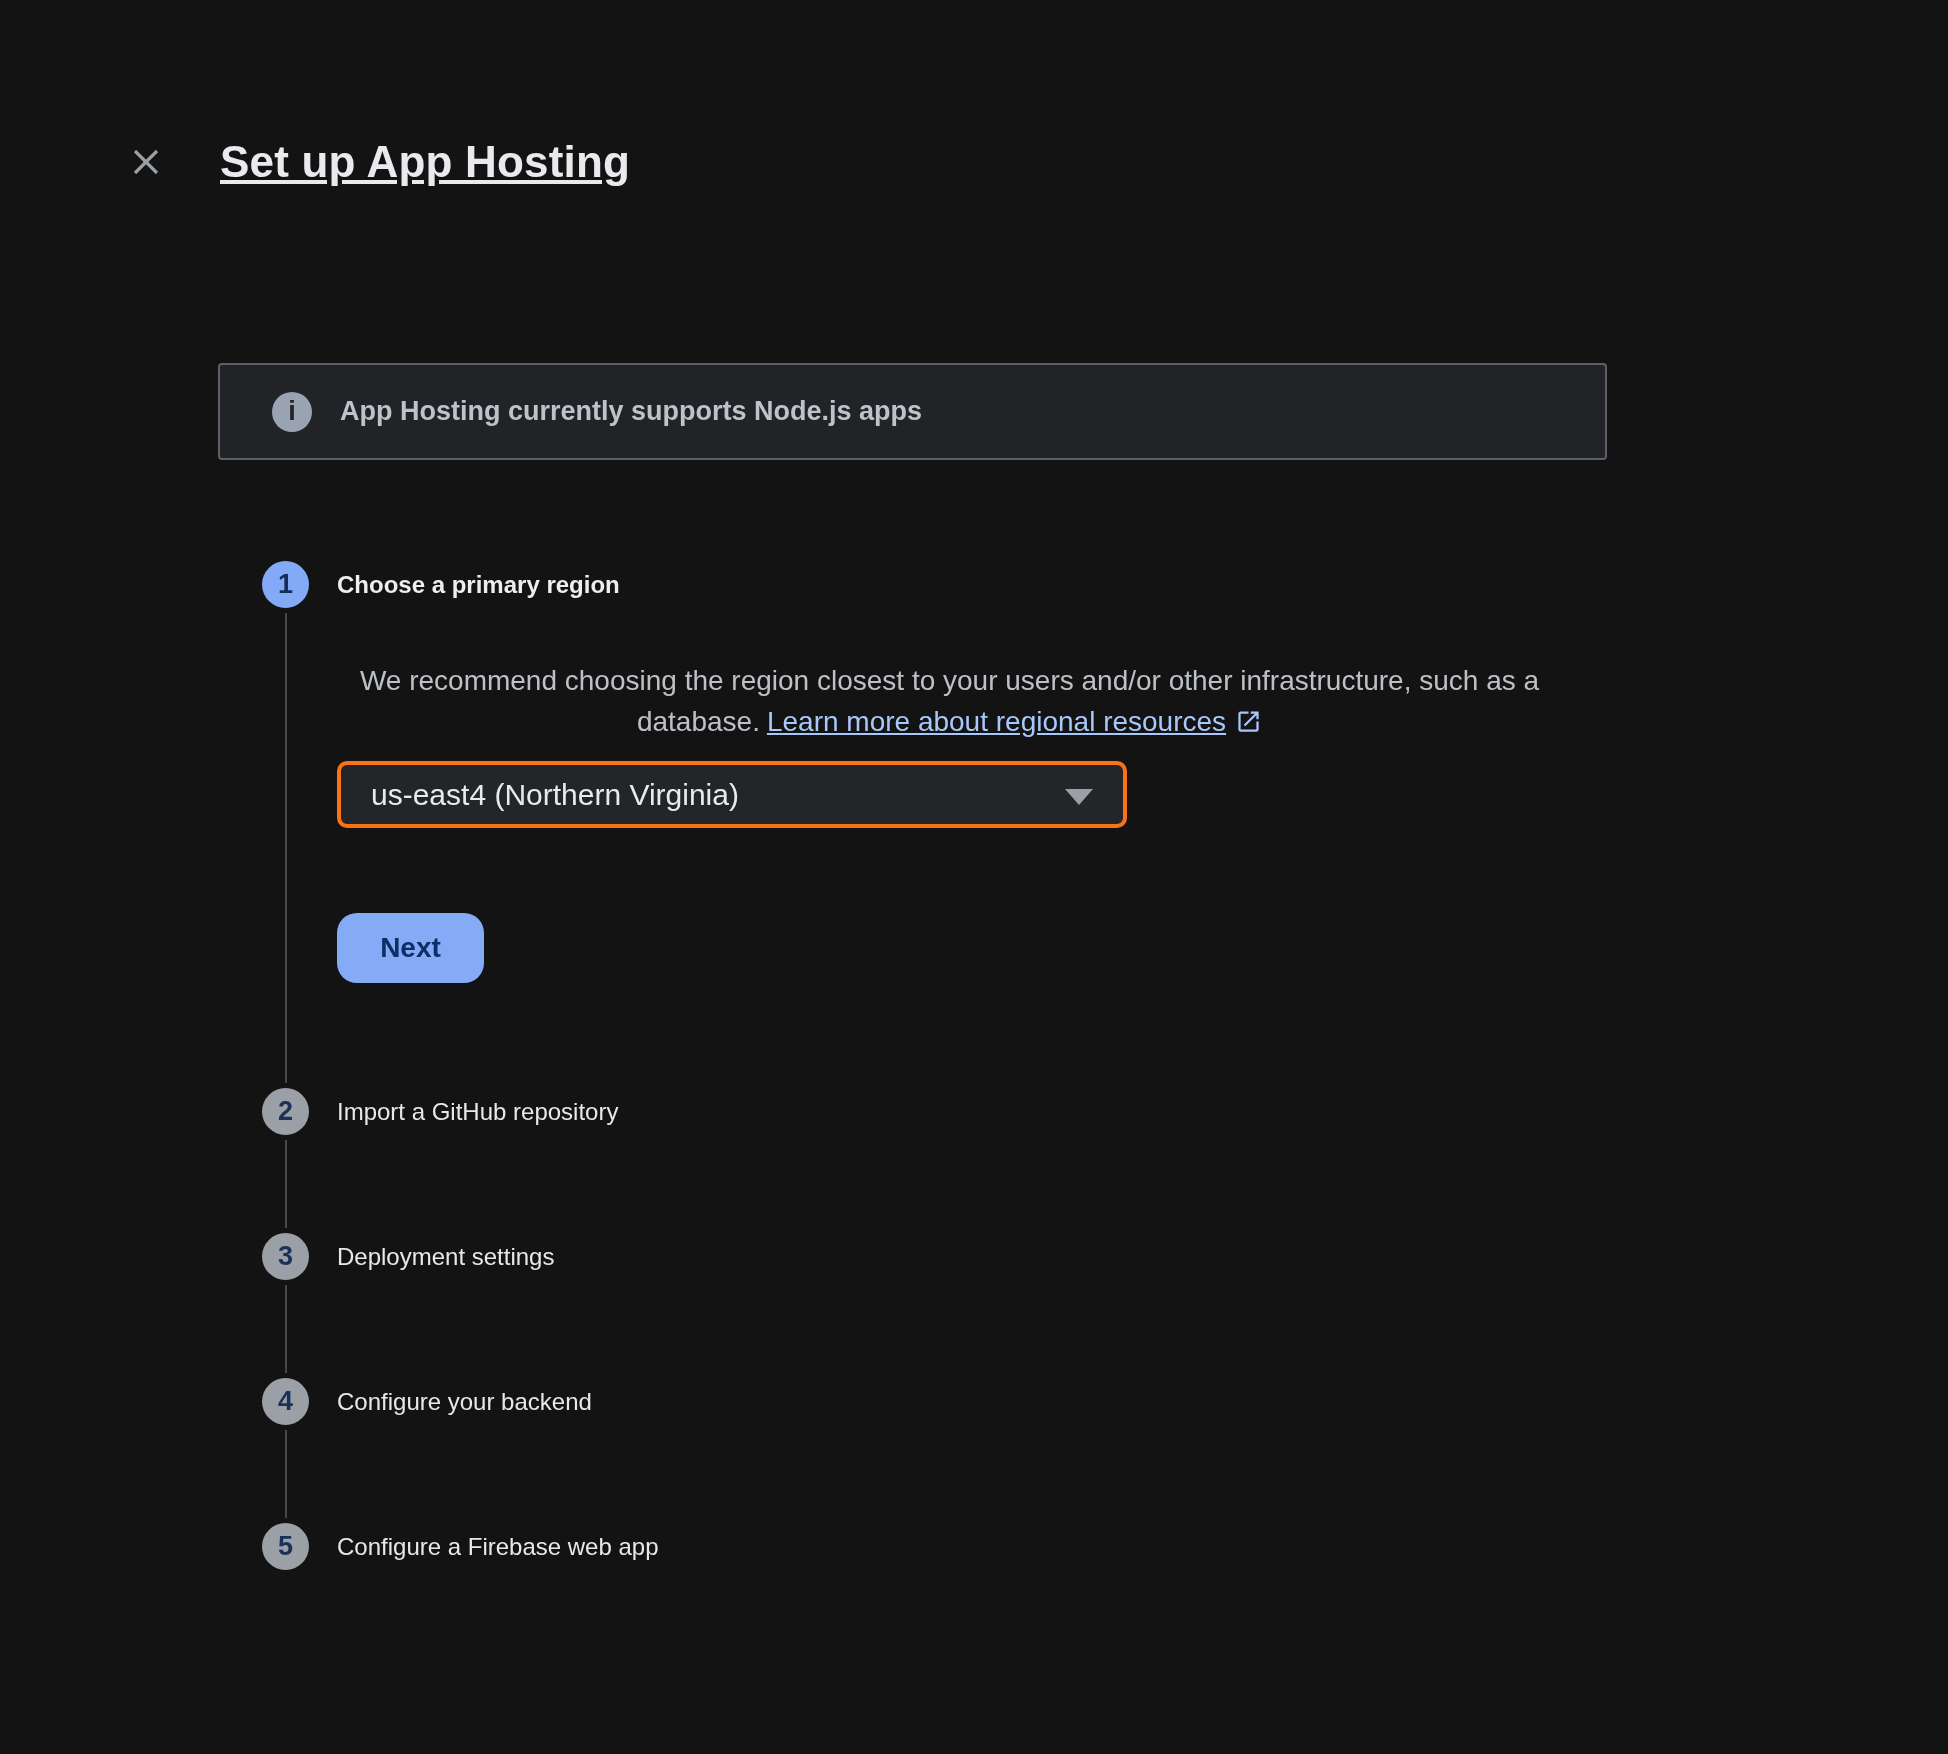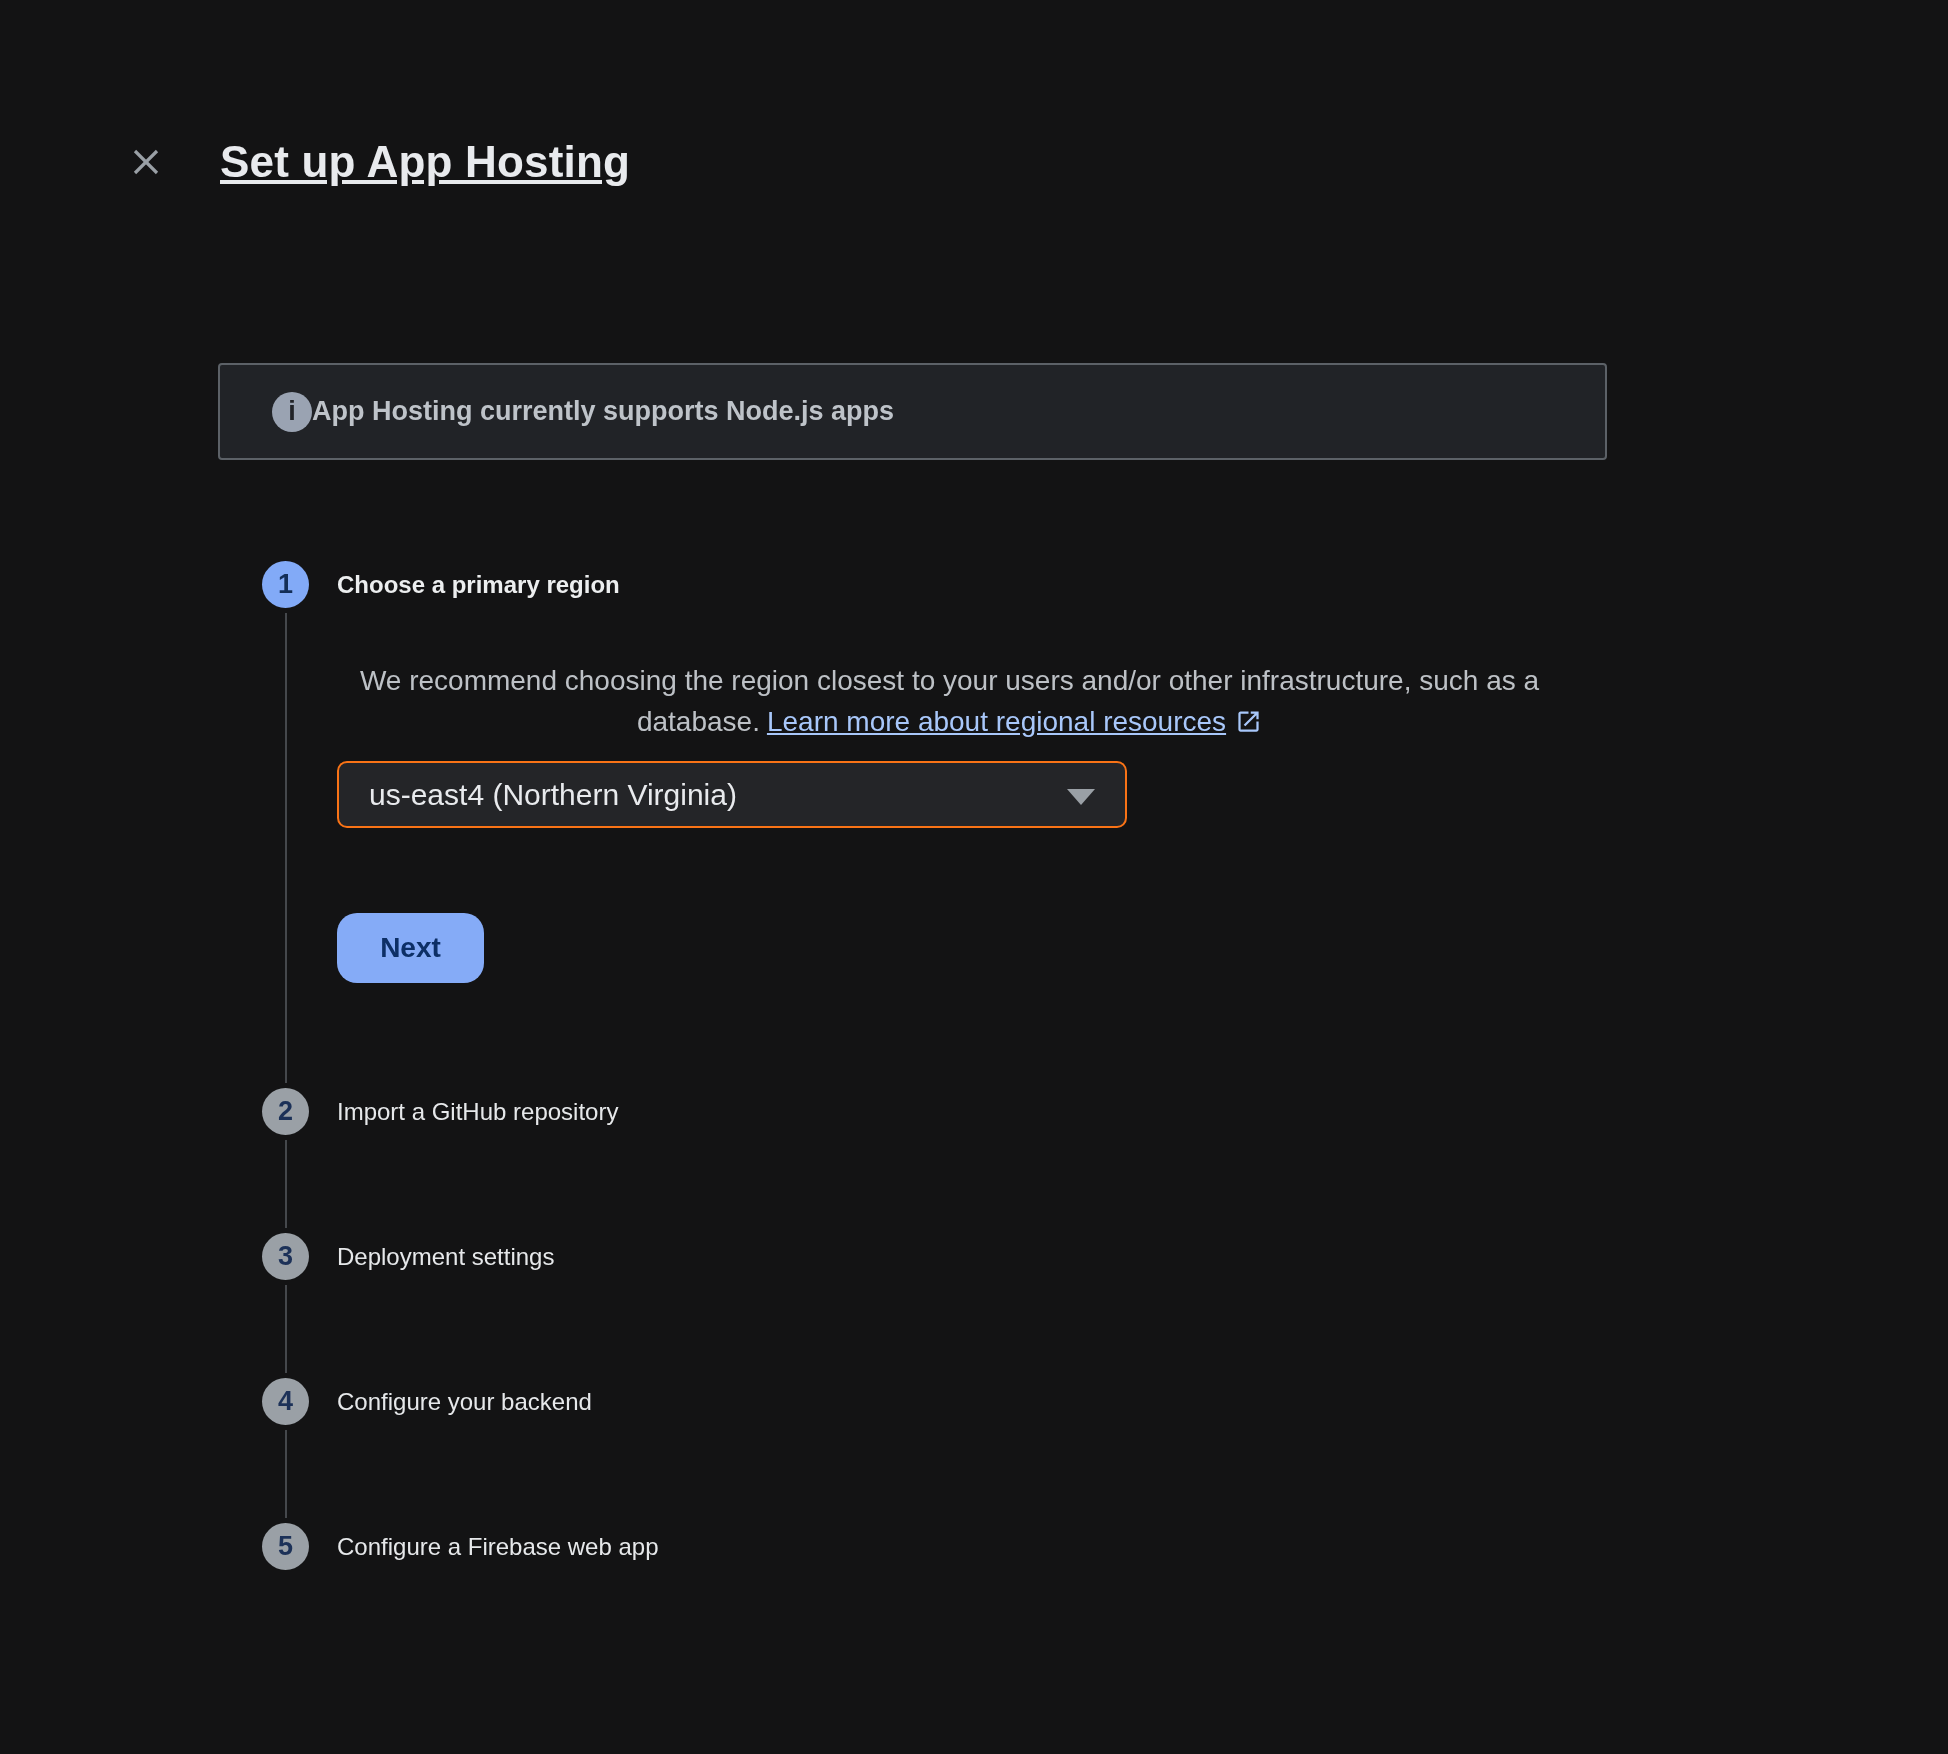--- a/index.html
+++ b/index.html
@@ -29,21 +29,21 @@
     background:#212327; border:2px solid #5c6167; border-radius:4px;
     display:flex; align-items:center; padding-left:52px;
   }
   .info-icon {
     width:40px; height:40px; border-radius:50%; background:#9aa3b2;
     display:flex; align-items:center; justify-content:center; flex-shrink:0;
   }
   .info-icon::before {
     content:"i"; font-weight:bold; font-size:27px; color:#212327; line-height:1;
   }
-  .banner-text { font-size:27px; font-weight:600; color:#bec3c9; }
+  .banner-text { margin-left:28px; font-size:27px; font-weight:600; color:#bec3c9; }
 
   
   .stepper { margin-top:101px; padding-left:262px; }
   .step { display:flex; align-items:stretch; }
   .rail { width:47px; display:flex; flex-direction:column; align-items:center; flex-shrink:0; }
   .circle {
     width:47px; height:47px; border-radius:50%; flex-shrink:0;
     display:flex; align-items:center; justify-content:center;
     font-size:27px; font-weight:600;
   }
@@ -60,21 +60,21 @@
   .step-desc {
     margin-top:52px; width:1225px; font-size:28px; line-height:41px; color:#bdc1c6;text-align:center;
   }
   .learn-link { color:#a8c7fa; text-decoration:underline; cursor:pointer; margin-left:7px; }
   .ext-icon { vertical-align:-4px; margin-left:9px; }
 
   .field-label { margin-top:28px; font-size:26px; line-height:30px; color:#bdc1c6; }
 
   .select-box {
     margin-top:15px; position:relative; width:790px; height:67px;
-    background:#242528; border:2px solid #f97316; border-radius:10px;
+    background:#242528; border:4px solid #f97316; border-radius:10px;
     display:flex; align-items:center; padding-left:30px; cursor:pointer;
   }
   .select-value { font-size:30px; color:#e8eaed; }
   .caret {
     position:absolute; right:30px; top:50%; margin-top:-6px;
     width:0; height:0;
     border-left:14px solid transparent; border-right:14px solid transparent;
     border-top:16px solid #9aa0a6;
   }
 

